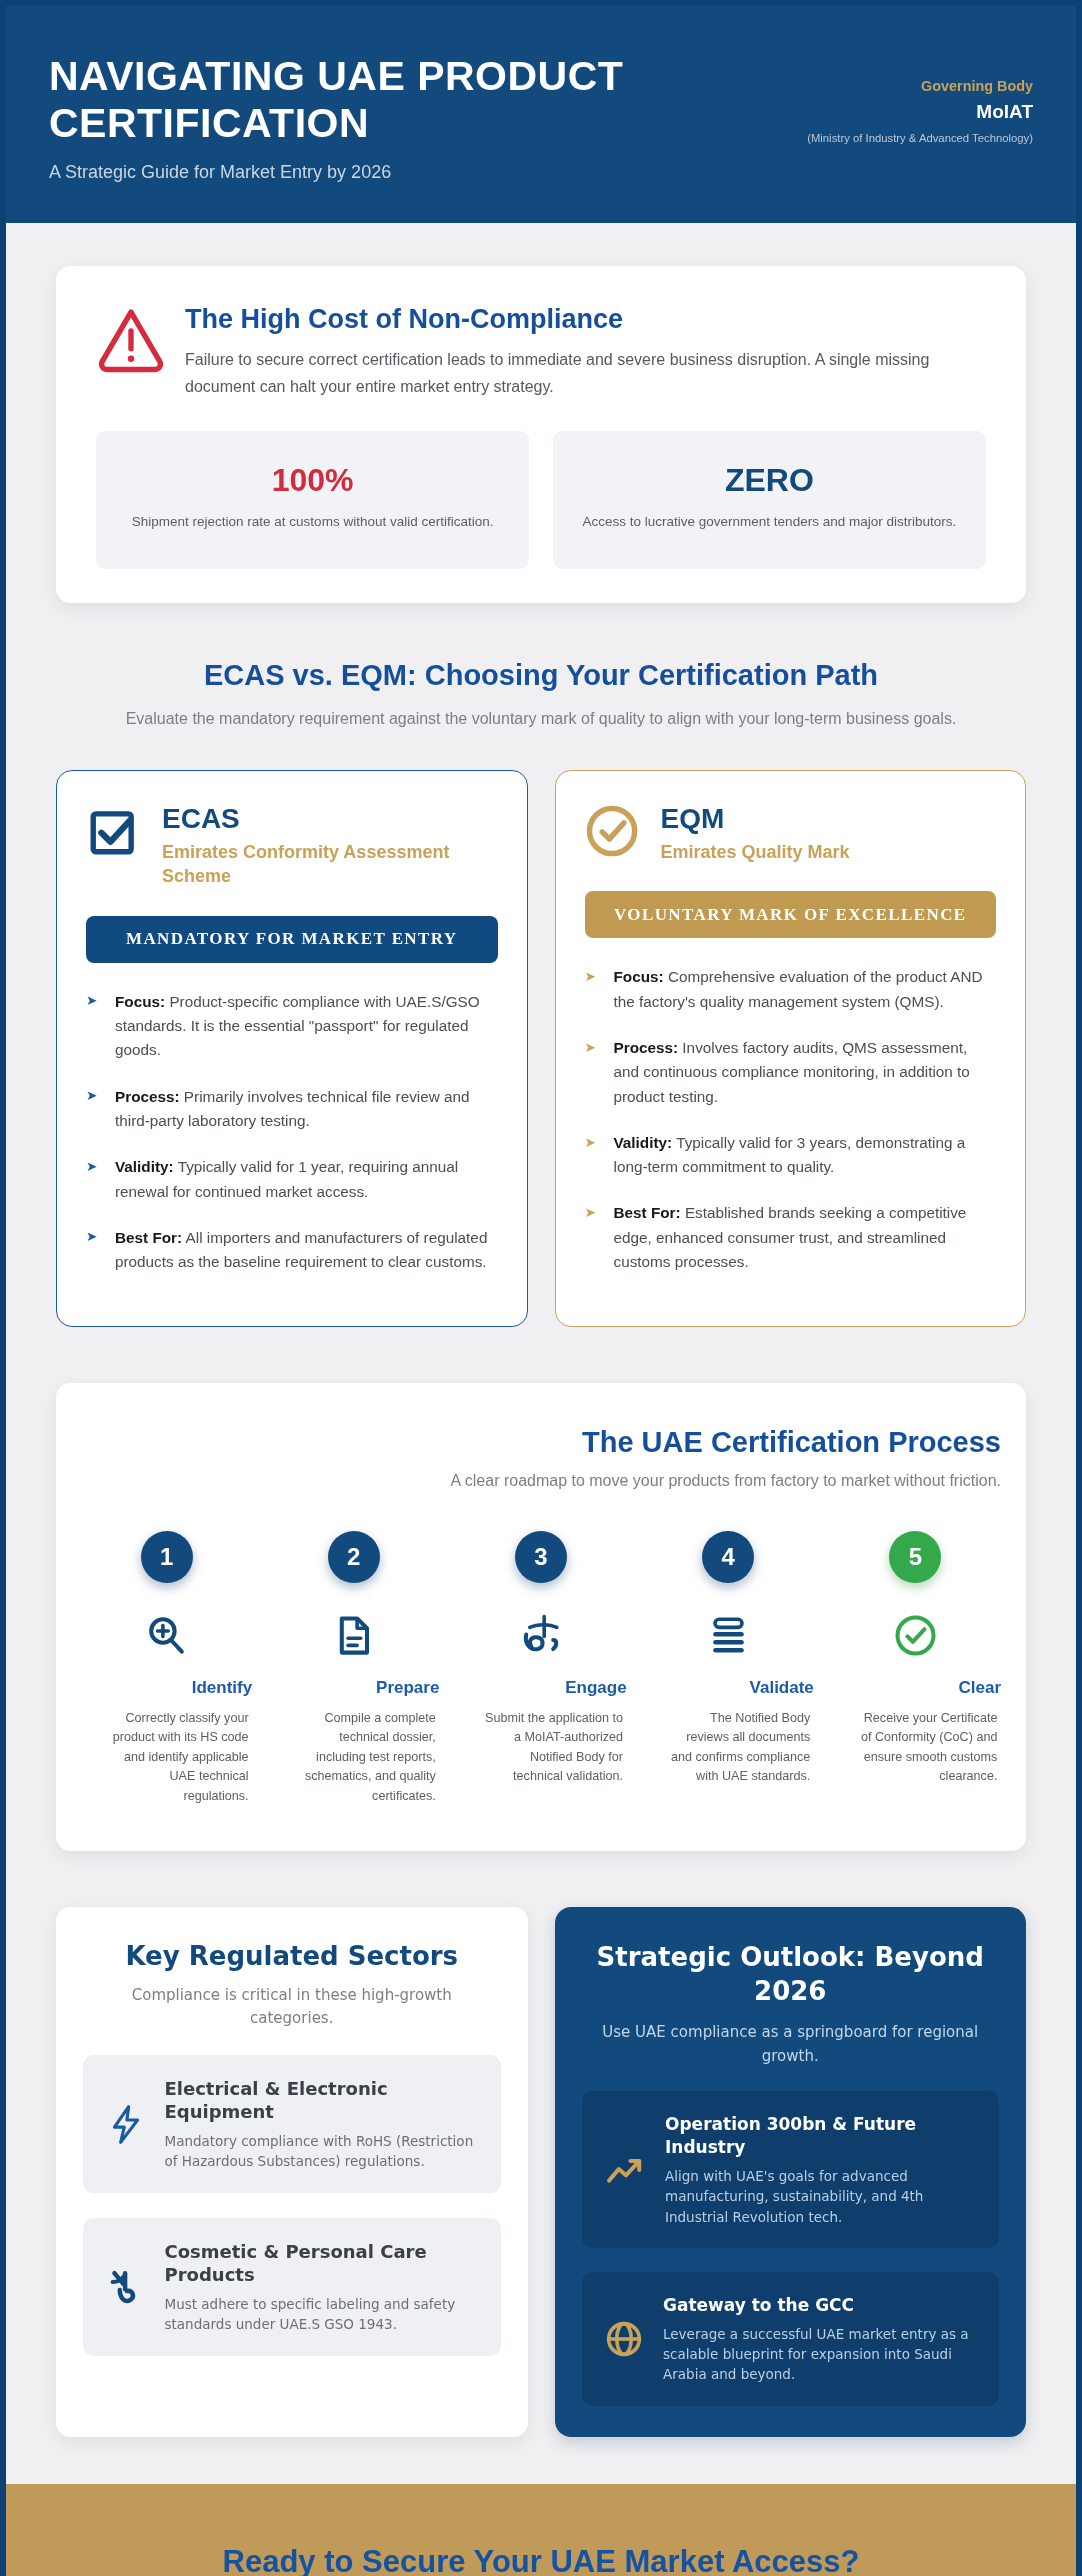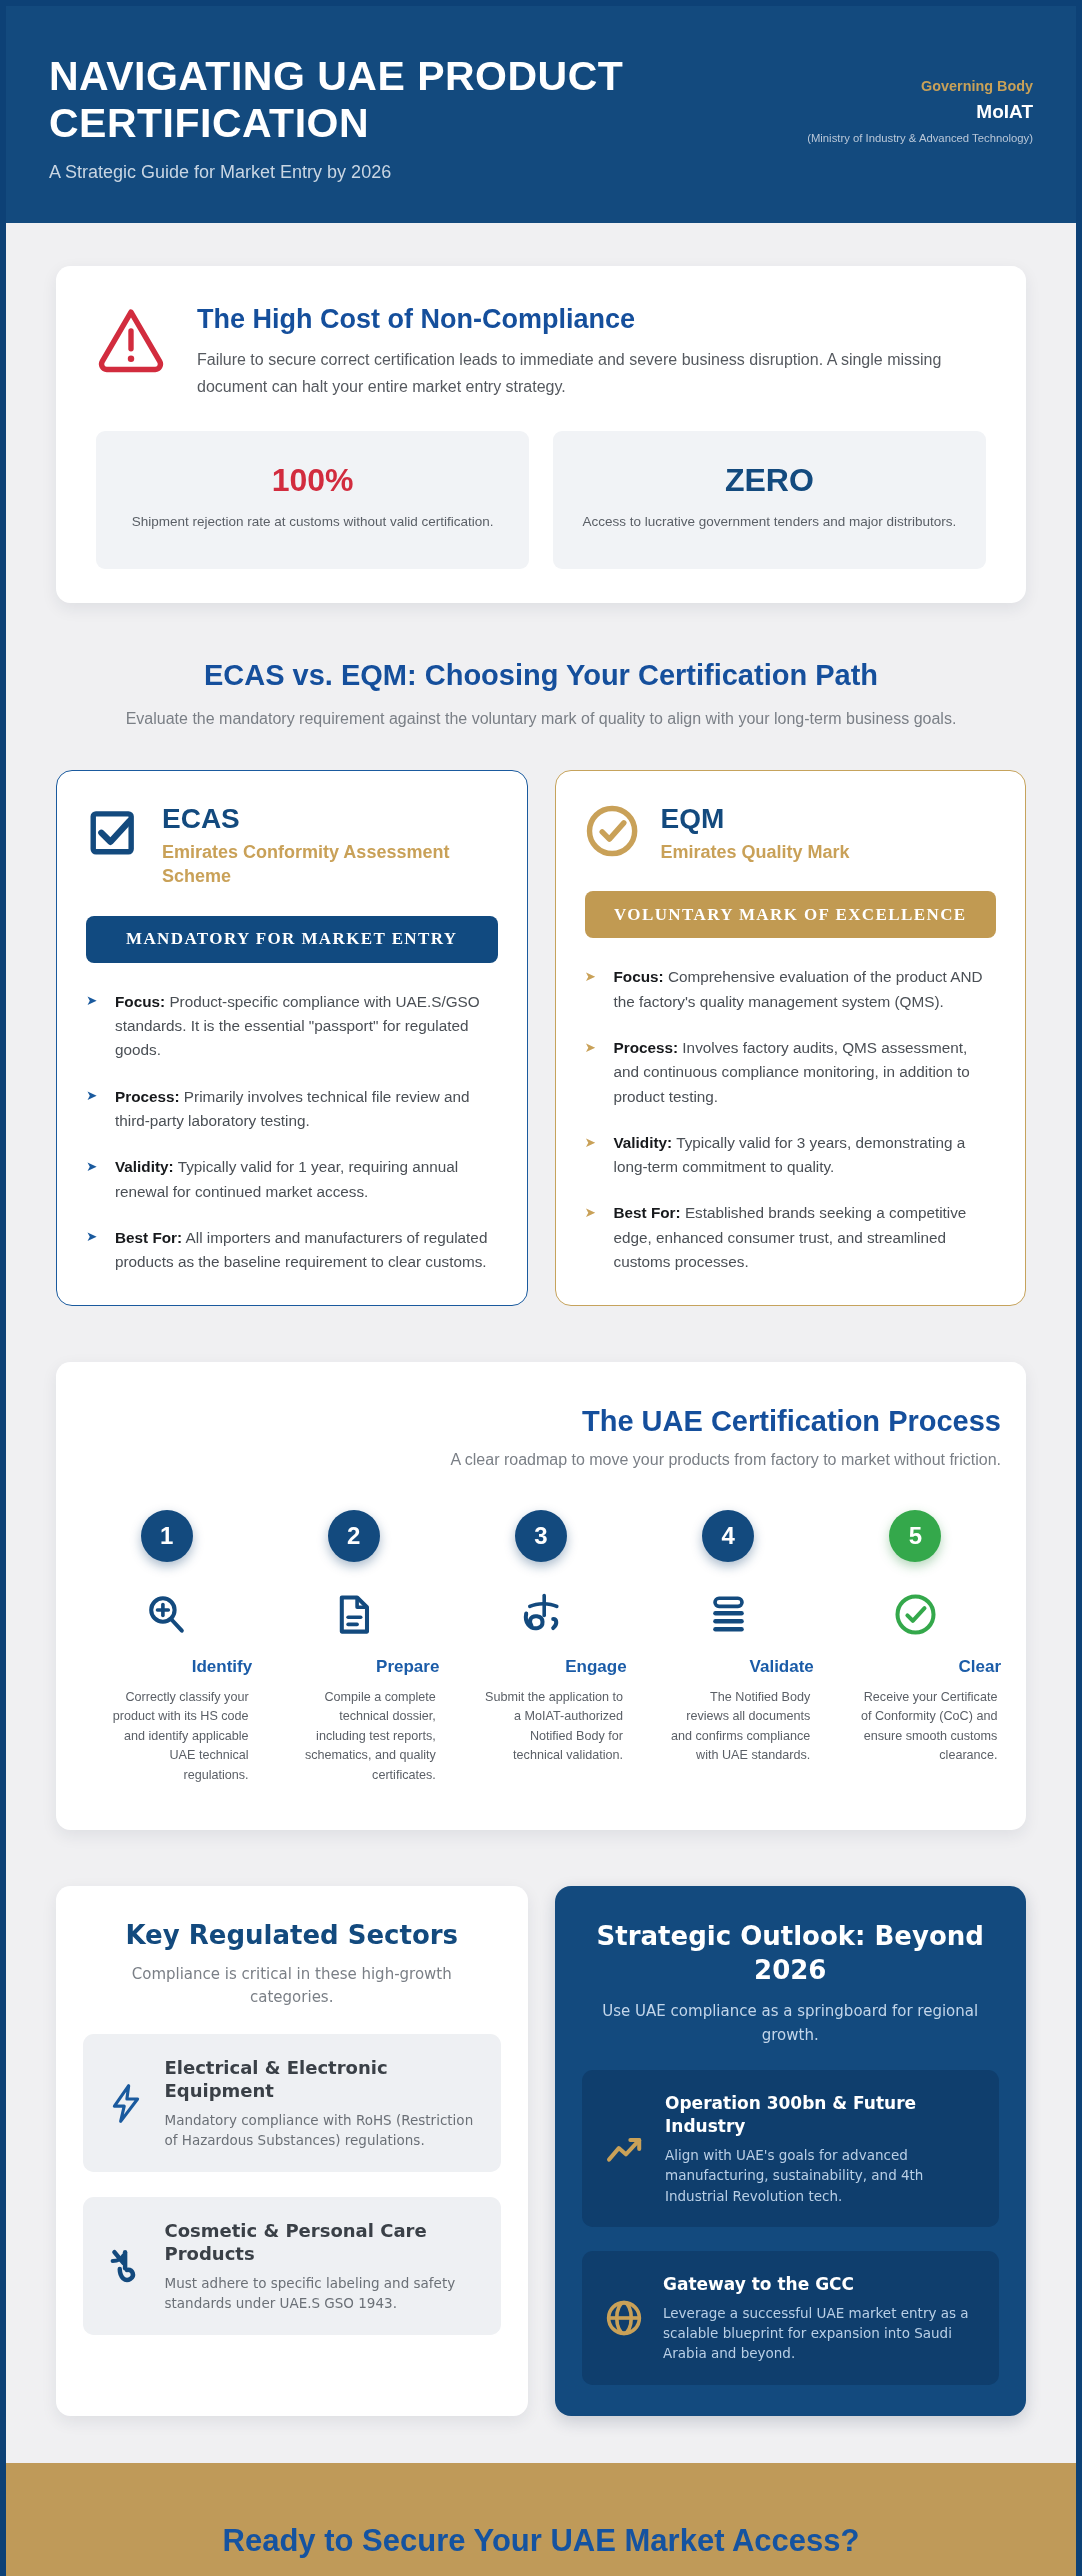--- a/index.html
+++ b/index.html
@@ -49,21 +49,21 @@
   .content { padding: 0 50px; }
 
   .card {
     background: #ffffff;
     border-radius: 14.4px;
     box-shadow: 0 5.4px 16px rgba(20,40,70,0.08);
   }
 
   
   .nc-card { margin-top: 43px; padding: 38px 40px 34px 40px; }
-  .nc-top { display: flex; gap: 31px; align-items: flex-start; }
+  .nc-top { display: flex; gap: 19px; align-items: flex-start; }
   .nc-top h2 {
     color: #154f9c; font-size: 27px; font-weight: 700;
     font-family: "Liberation Sans", sans-serif;
   }
   .nc-top p { margin-top: 12.6px; color: #55595f; font-size: 16px; line-height: 1.65; max-width: 839px; font-family: "Liberation Sans", sans-serif; }
   .stats { display: flex; gap: 23.5px; margin-top: 31px; }
   .stat {
     flex: 1; background: #f1f3f6; border-radius: 9px;
     padding: 31px 20px 36px 20px; text-align: center;
   }
@@ -78,21 +78,21 @@
   .section-head h2 {
     color: #154f9c; font-size: 29px; font-weight: 700;
     font-family: "Liberation Sans", sans-serif;
   }
   .section-head p {
     margin: 14.4px auto 0 auto; color: #7a7f86; font-size: 16px;
     line-height: 1.6; max-width: 866px; font-family: "Liberation Sans", sans-serif;
   }
   .vs-grid { display: flex; gap: 27px; margin-top: 38px; }
   .vs-card {
-    flex: 1; background: #ffffff; border-radius: 16px; padding: 32px 29px 9px 29px;
+    flex: 1; background: #ffffff; border-radius: 16px; padding: 32px 29px 30px 29px;
   }
   .vs-card.ecas { border: 1.8px solid #1a5a9e; }
   .vs-card.eqm  { border: 1.8px solid #c6a35c; }
   .vs-head { display: flex; gap: 20px; align-items: flex-start; }
   .vs-head .ttl { color: #134a7e; font-size: 28px; font-weight: 700; font-family: "Liberation Sans", sans-serif; }
   .vs-head .sub { color: #c9a158; font-size: 18px; font-weight: 700; margin-top: 5.4px; line-height: 1.35; font-family: "Liberation Sans", sans-serif; }
   .badge {
     margin-top: 27px; border-radius: 8px; text-align: center;
     color: #ffffff; font-weight: 700; font-size: 17px; letter-spacing: 1.4px;
     padding: 13.5px 9px; font-family: Liberation Serif, serif;

